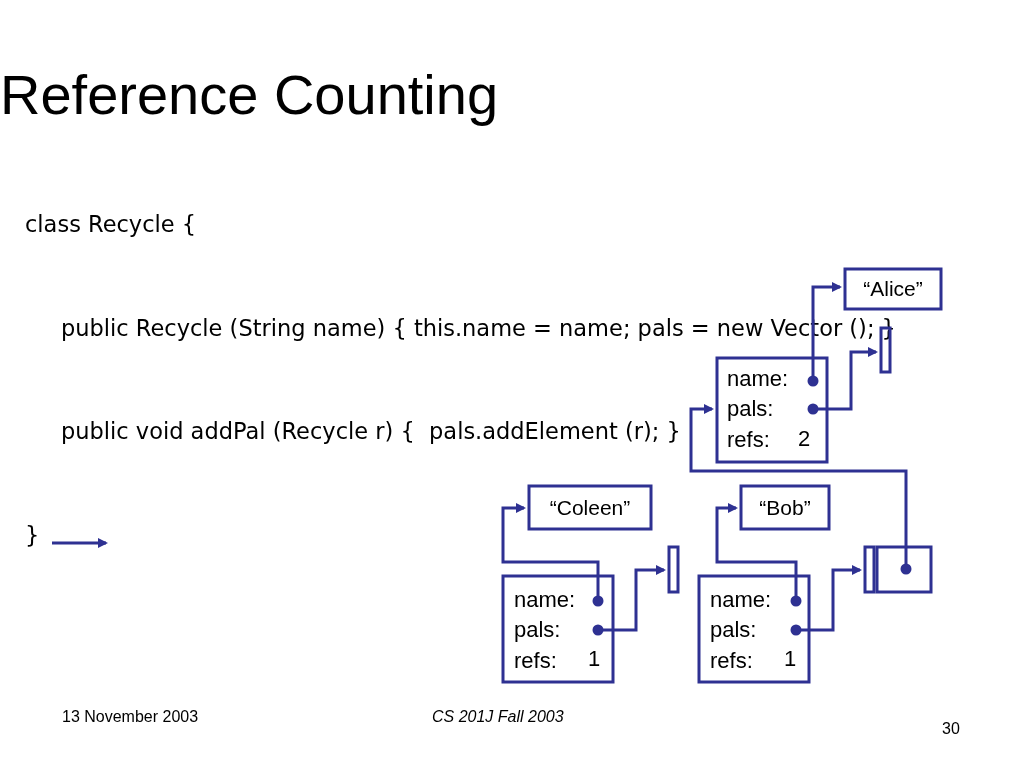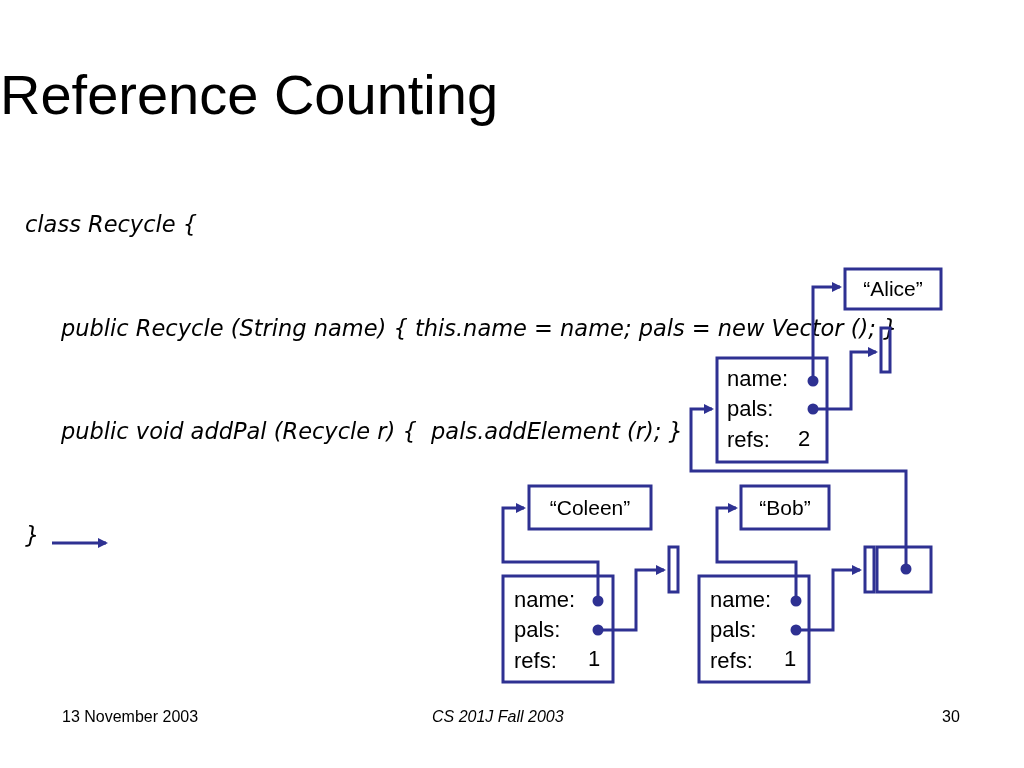--- a/index.html
+++ b/index.html
@@ -2,21 +2,21 @@
 <html><head>
 <meta charset="utf-8">
 <style>
   html, body { margin:0; padding:0; background:#ffffff; }
   body { width:1024px; height:768px; position:relative; overflow:hidden;
          font-family:"Liberation Sans", "DejaVu Sans", sans-serif; color:#000; }
   .title { position:absolute; left:0; width:1024px; top:62px; 
            font-size:56px; line-height:66px; }
   .code { position:absolute; left:25px; top:138px; font-family:"DejaVu Sans", sans-serif;
           font-size:22.5px; line-height:34.5px; white-space:pre; }
-  .code .line { height:34.5px;font-style:italic; }
+  .code .line { height:34.5px; }
   .i1 { padding-left:36px; }
   .footer { position:absolute; top:708px; font-size:16px;text-align:right; }
   #diagram { position:absolute; left:0; top:0; }
   .objtext { font-family:"Liberation Sans", sans-serif; font-size:22px; }
   .strtext { font-family:"Liberation Sans", sans-serif; font-size:21px; }
 </style>
 </head>
 <body>
 
 <div class="title">Reference Counting</div>
@@ -94,13 +94,13 @@
     <text class="strtext" x="785" y="515" text-anchor="middle">“Bob”</text>
     <text class="objtext" x="710" y="607">name:</text>
     <text class="objtext" x="710" y="637">pals:</text>
     <text class="objtext" x="710" y="668">refs:</text>
     <text class="objtext" x="784" y="666">1</text>
   </g>
 </svg>
 
 <div class="footer" style="left:62px;">13 November 2003</div>
 <div class="footer" style="left:432px;font-style:italic;">CS 201J Fall 2003</div>
-<div class="footer" style="left:942px;">30</div>
+<div class="footer" style="left:942px;margin-top:12px;">30</div>
 
 </body></html>

